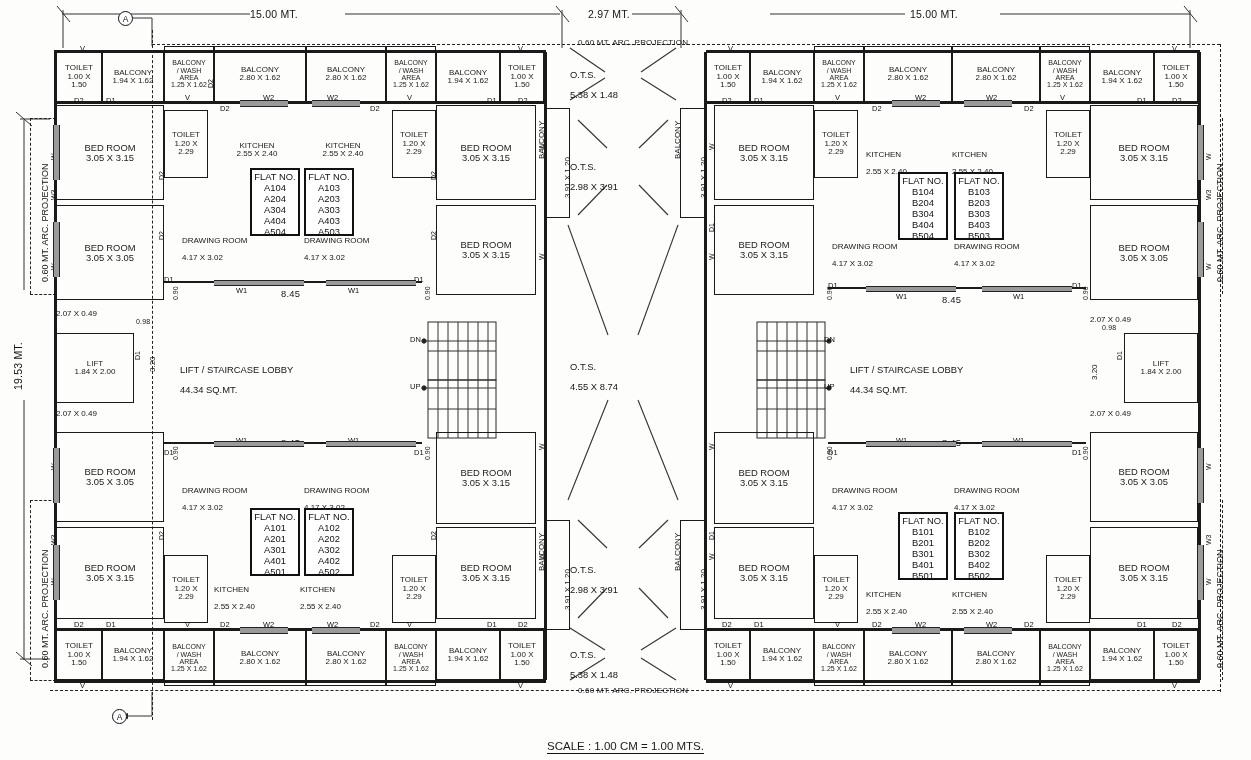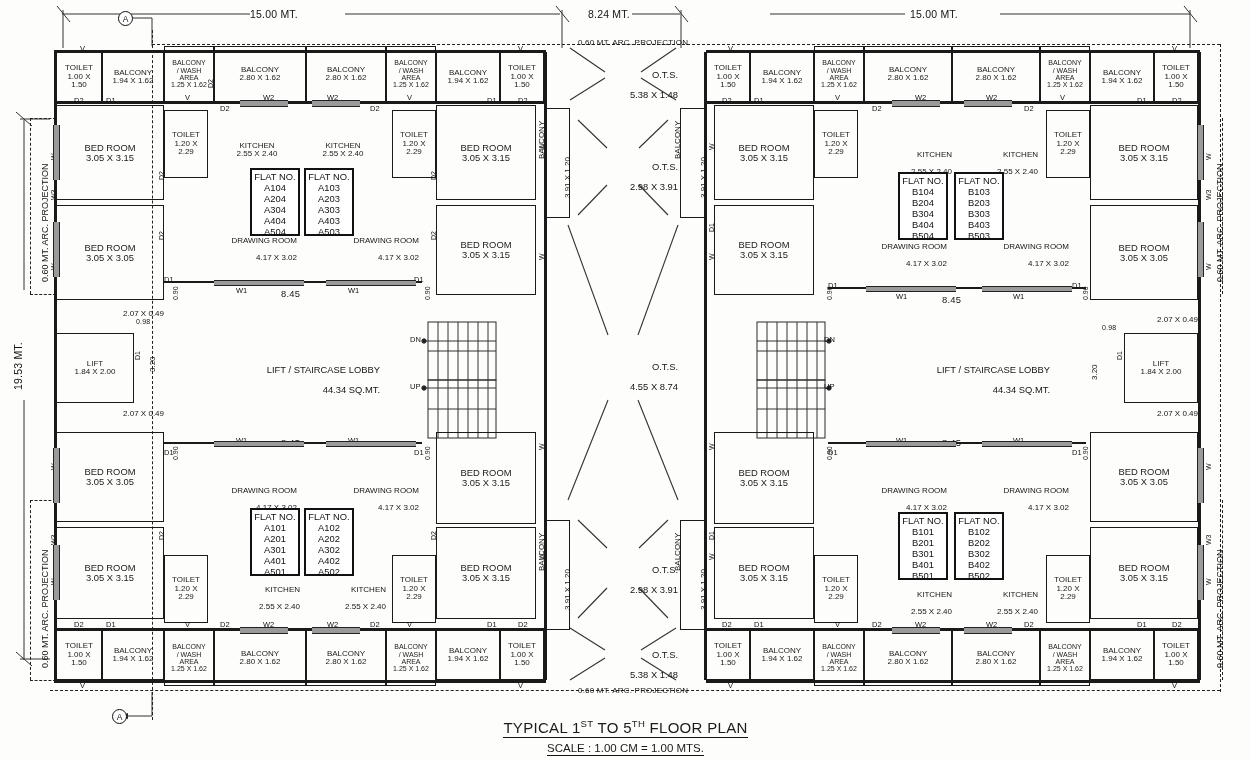--- a/index.html
+++ b/index.html
@@ -25,21 +25,21 @@
     display:flex;
     flex-direction:column;
     align-items:center;
     justify-content:center;
     text-align:center;
     line-height:1.06;
   }
   .rm .t{display:block;white-space:pre-line;}
   .lbl{
     position:absolute;
-    text-align:right;
+    text-align:left;
     line-height:1.07;
     white-space:pre-line;
     color:#141414;
   }
   .wall{position:absolute;background:#1a1a1a;}
   .win{position:absolute;background:#9a9a9a;border-top:1px solid #222;border-bottom:1px solid #222;}
   .winv{position:absolute;background:#9a9a9a;border-left:1px solid #222;border-right:1px solid #222;}
   .dash{position:absolute;border:0;border-top:1.3px dashed #222;}
   .dashv{position:absolute;border:0;border-left:1.3px dashed #222;}
   .dim{position:absolute;font-size:10.5px;letter-spacing:.2px;color:#141414;white-space:nowrap;}
@@ -174,21 +174,21 @@
       <line x1="807" y1="322" x2="807" y2="438"></line>
       <line x1="817" y1="322" x2="817" y2="438"></line>
       <line x1="757" y1="341" x2="829" y2="341"></line>
       <line x1="757" y1="388" x2="829" y2="388"></line>
       <circle cx="829" cy="341" r="2.2" fill="#222"></circle>
       <circle cx="829" cy="388" r="2.2" fill="#222"></circle>
     </g>
   </svg>
 
   <div class="dim" style="left:250px;top:8px;">15.00 MT.</div>
-  <div class="dim" style="left:588px;top:8px;">8.24 MT.</div>
+  <div class="dim" style="left:588px;top:8px;">2.97 MT.</div>
   <div class="dim" style="left:910px;top:8px;">15.00 MT.</div>
   <div class="dim rot90" style="left:12px;top:390px;transform-origin:0 0;">19.53 MT.</div>
 
   <div class="amark" style="left:118px;top:11px;">A</div>
   <div class="amark" style="left:112px;top:709px;">A</div>
 
   <div class="dash" style="left:152px;top:44px;width:1068px;"></div>
   <div class="dash" style="left:50px;top:690px;width:1170px;"></div>
   <div class="dashv" style="left:1220px;top:44px;height:648px;"></div>
   <div class="dashv" style="left:152px;top:30px;height:690px;"></div>
@@ -853,20 +853,17 @@
   <div class="win" style="left:214px;top:280px;width:90px;height:4px;"></div>
   <div class="win" style="left:326px;top:280px;width:90px;height:4px;"></div>
   <div class="win" style="left:214px;top:441px;width:90px;height:4px;"></div>
   <div class="win" style="left:326px;top:441px;width:90px;height:4px;"></div>
   <div class="win" style="left:866px;top:286px;width:90px;height:4px;"></div>
   <div class="win" style="left:982px;top:286px;width:90px;height:4px;"></div>
   <div class="win" style="left:866px;top:441px;width:90px;height:4px;"></div>
   <div class="win" style="left:982px;top:441px;width:90px;height:4px;"></div>
 
   <div class="title-wrap" style="top:718px;">
-    <div class="t1">
-      <span>TYPICAL 1</span><sup>ST</sup><span> TO 5</span><sup>TH</sup><span> FLOOR PLAN</span>
-    </div>
     <br>
     <div class="t2">SCALE : 1.00 CM = 1.00 MTS.</div>
   </div>
 
 </div>
 
 </body></html>

